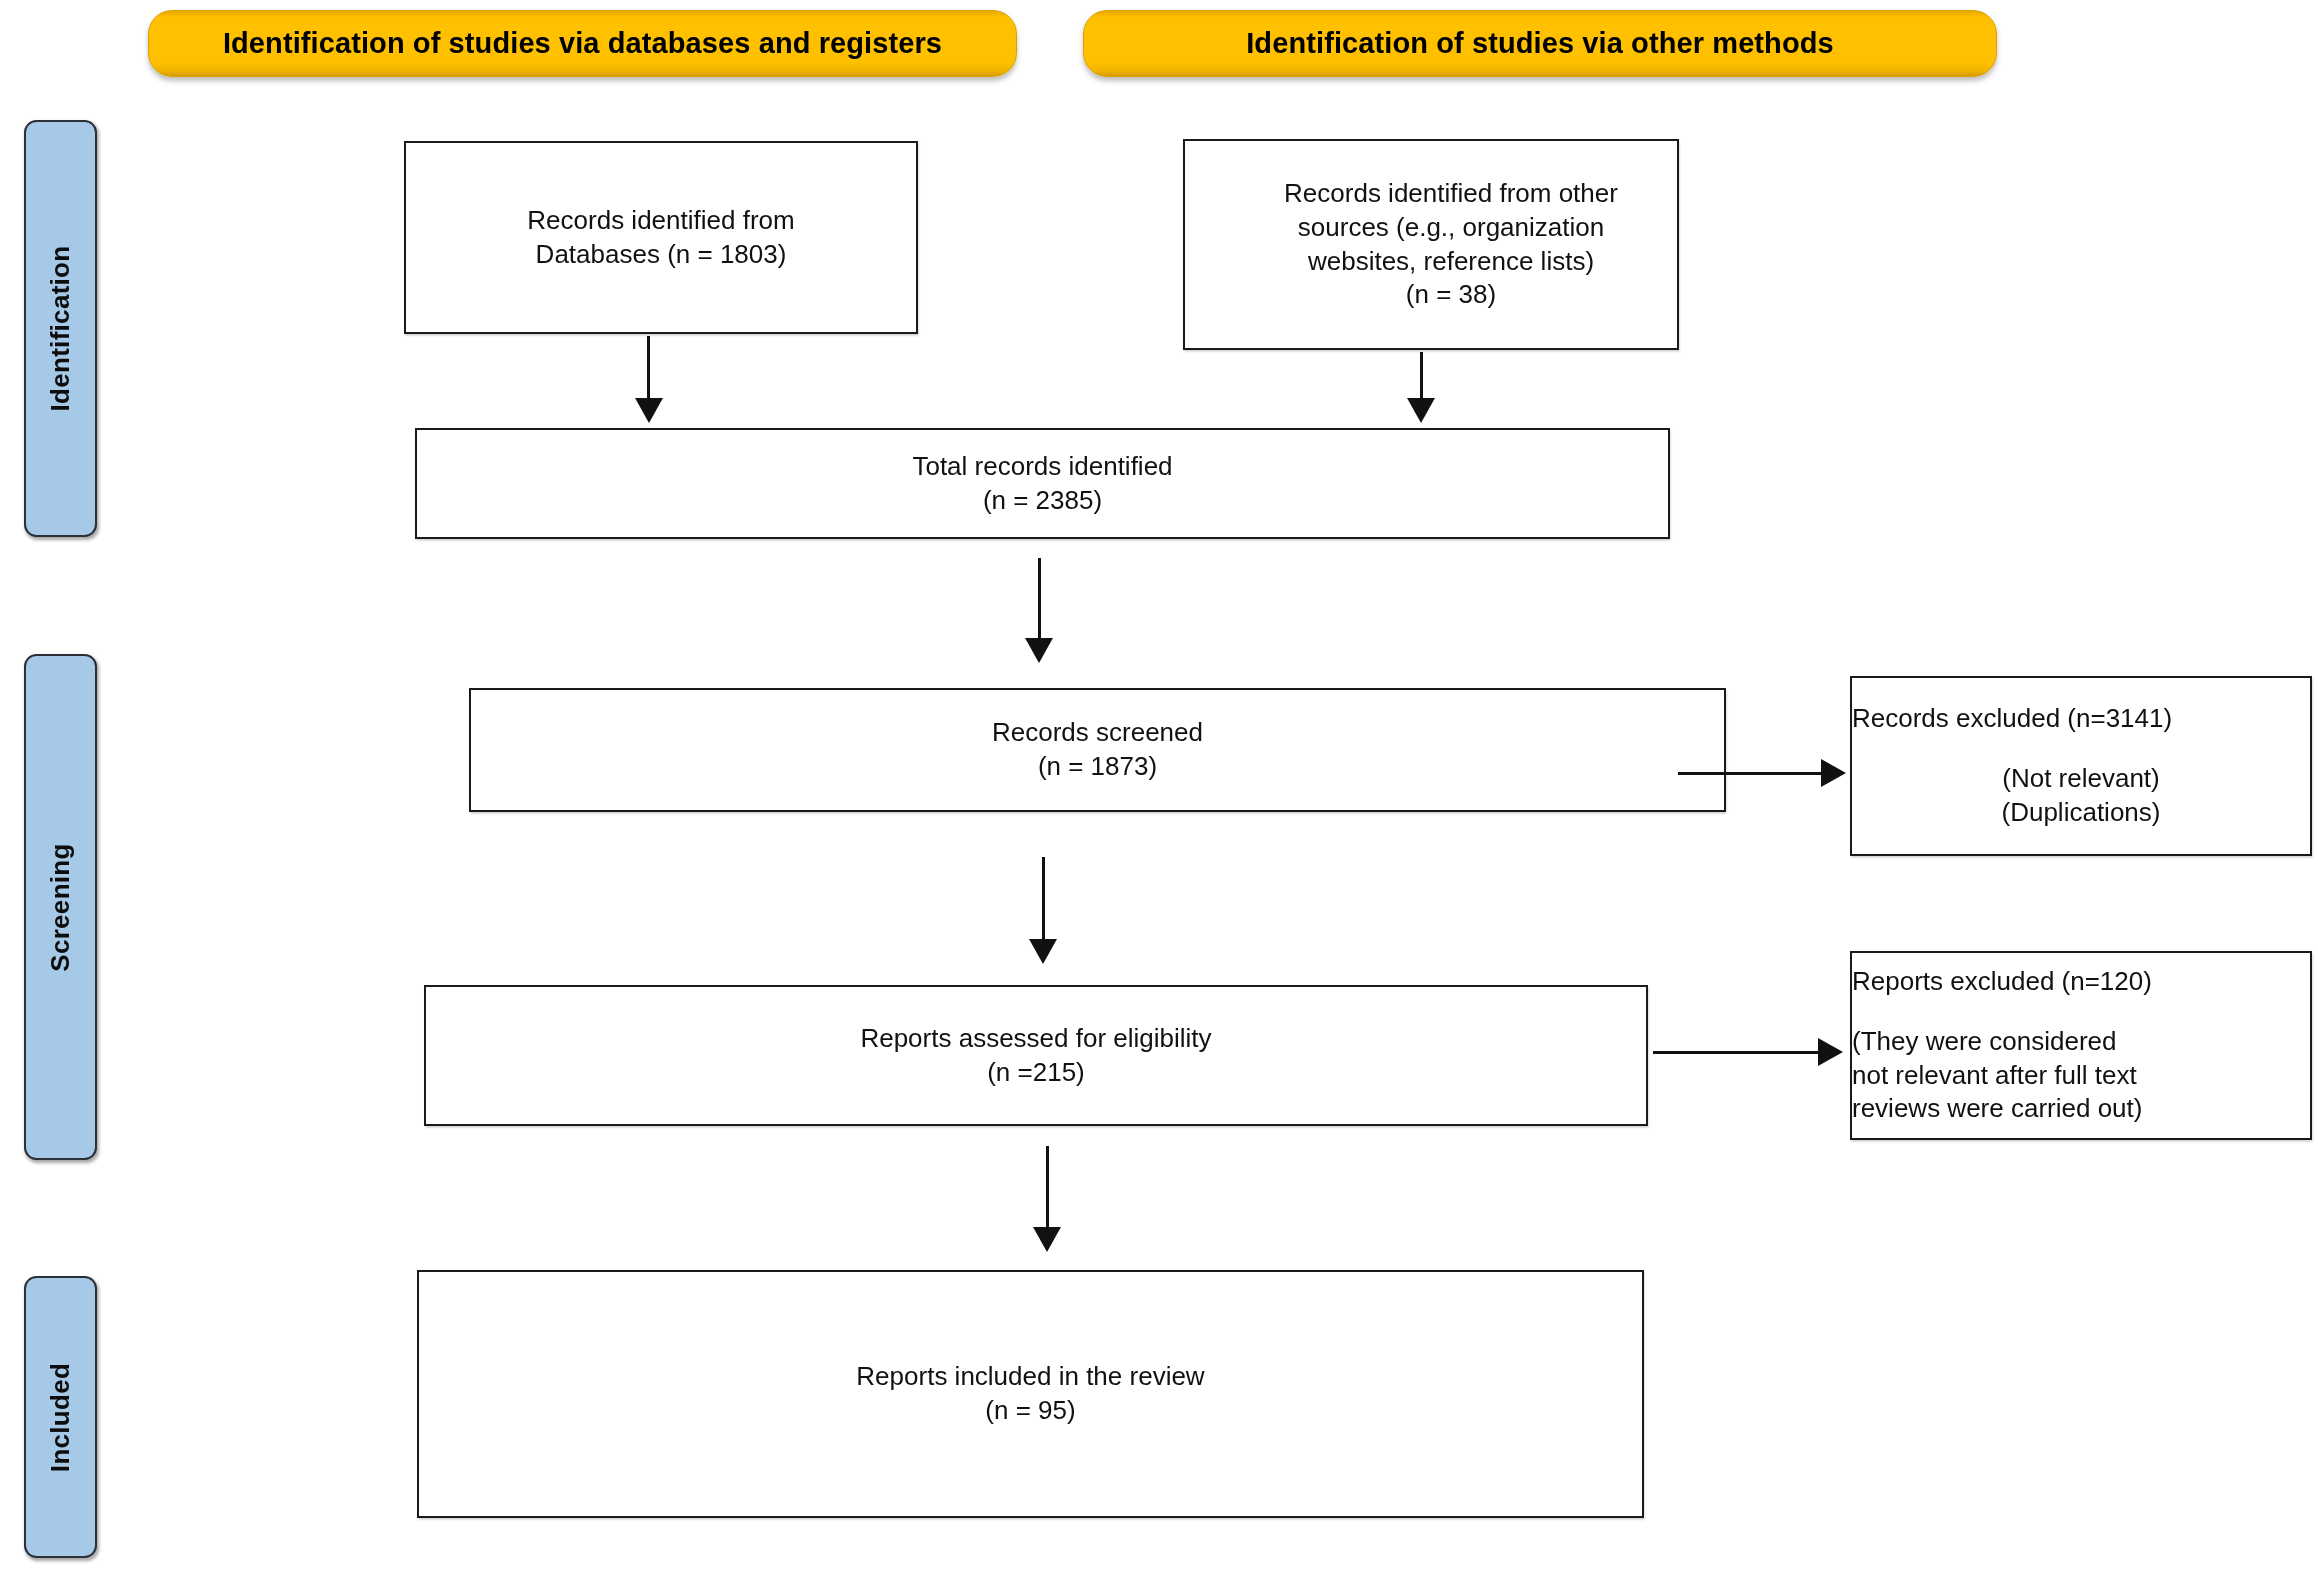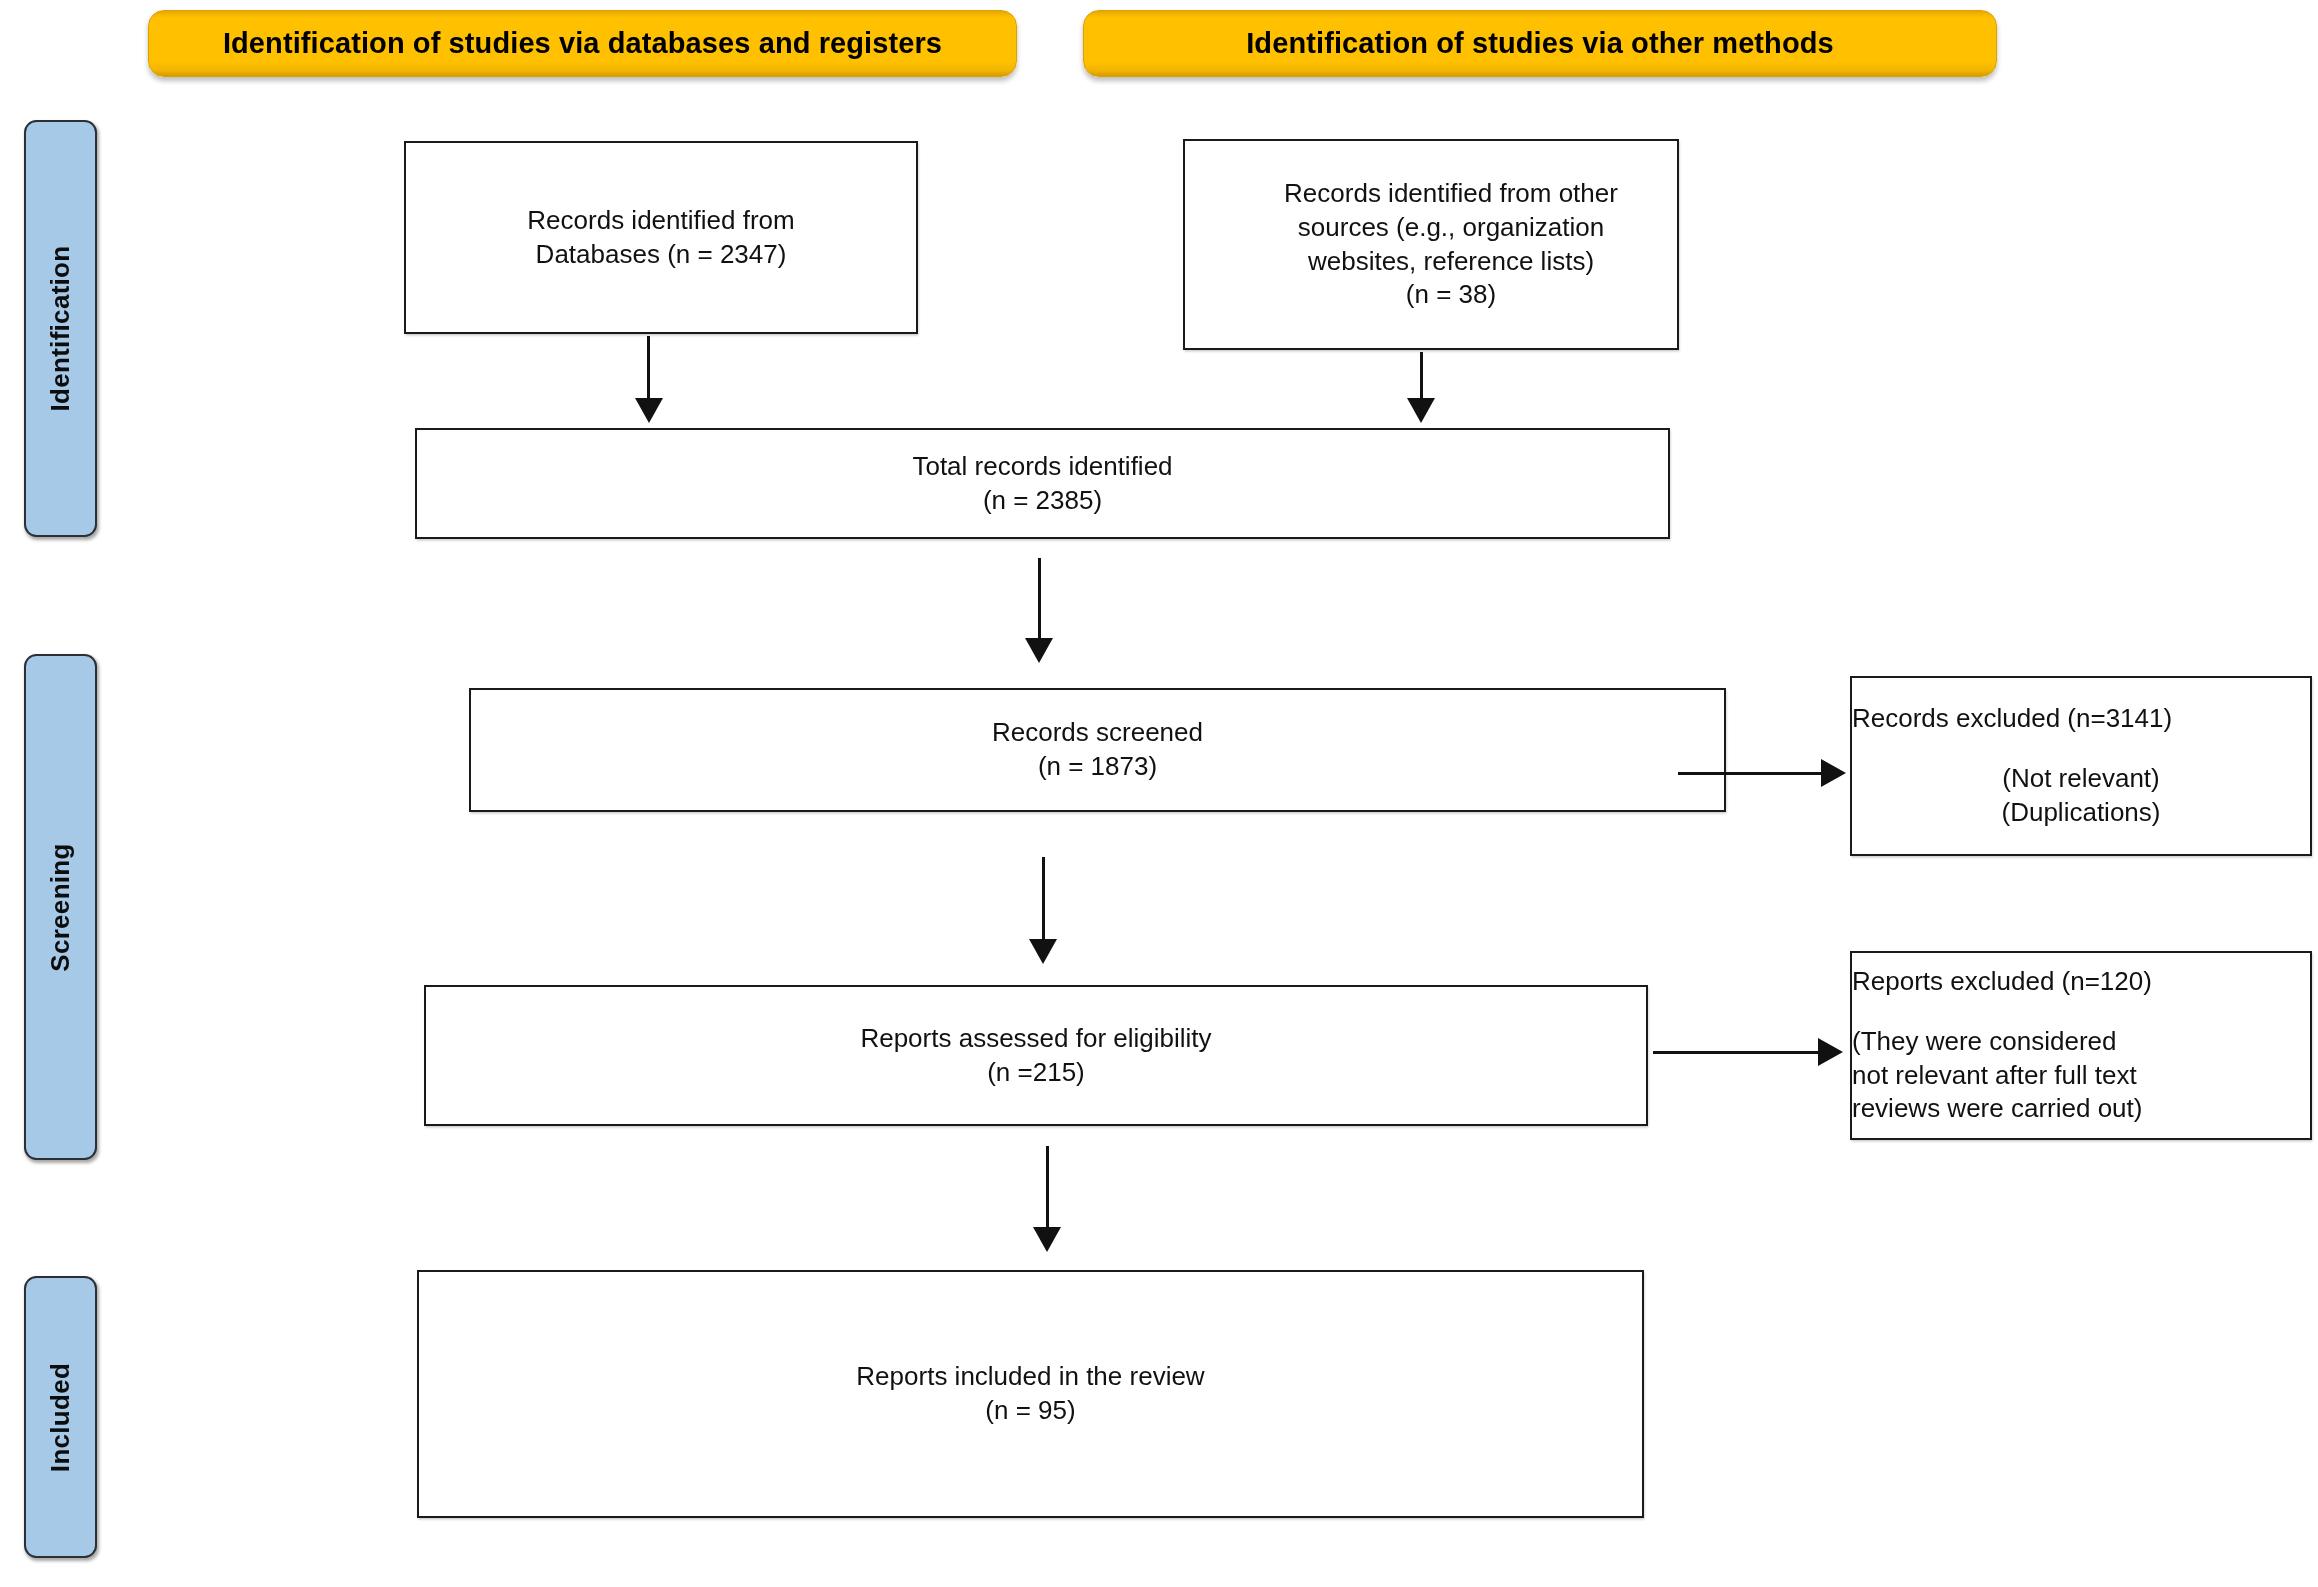--- a/index.html
+++ b/index.html
@@ -17,21 +17,21 @@
     background: #ffffff;
     overflow: hidden;
   }
 
   
   .banner {
     position: absolute;
     background: linear-gradient(to bottom,
                 #e8a800 0%, #ffc000 10%, #ffc000 78%, #f0b400 92%, #d79a00 100%);
     border: 1.7px solid #d9a200;
-    border-radius: 16px;
+    border-radius: 24px;
     box-shadow: 0 3.4px 5.6px rgba(0,0,0,0.25);
     display: flex;
     align-items: center;
     justify-content: center;
     box-sizing: border-box;
   }
   .banner-label {
     font-size: 29px;
     font-weight: bold;
     color: #000000;
@@ -130,21 +130,21 @@
   <div class="phasebar" style="left:24px; top:654px; width:73px; height:506px;">
     <span class="phasebar-label">Screening</span>
   </div>
 
   <div class="phasebar" style="left:24px; top:1276px; width:73px; height:282px;">
     <span class="phasebar-label">Included</span>
   </div>
 
   <div class="box center" style="left:404px; top:141px; width:514px; height:193px;">
     <div class="box-line">Records identified from</div>
-    <div class="box-line">Databases (n = 2347)</div>
+    <div class="box-line">Databases (n = 1803)</div>
   </div>
 
   <div class="box center" style="left:1183px; top:139px; width:496px; height:211px;padding-left:40px;">
     <div class="box-line">Records identified from other</div>
     <div class="box-line">sources (e.g., organization</div>
     <div class="box-line">websites, reference lists)</div>
     <div class="box-line">(n = 38)</div>
   </div>
 
   <div class="arrow-v" style="left:647px; top:336px; height:65px;"></div>

